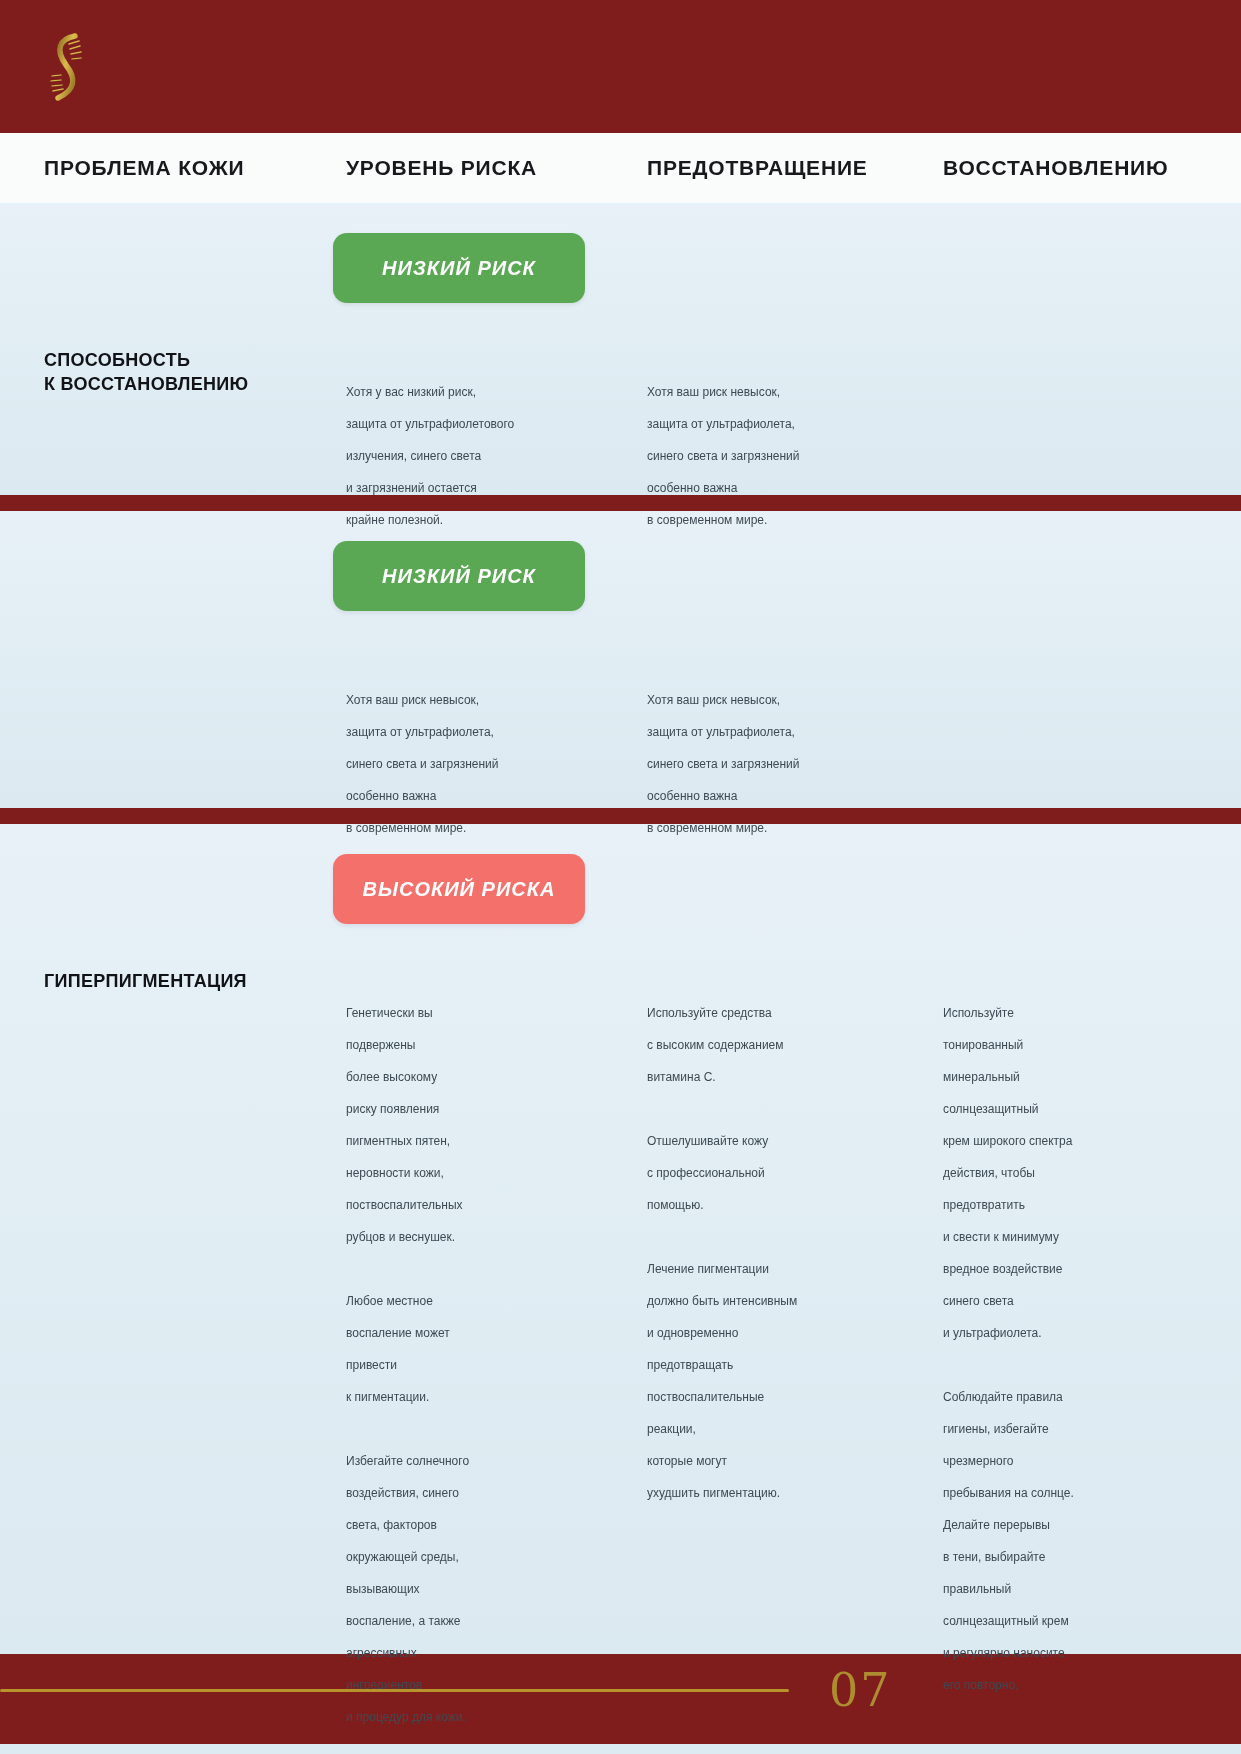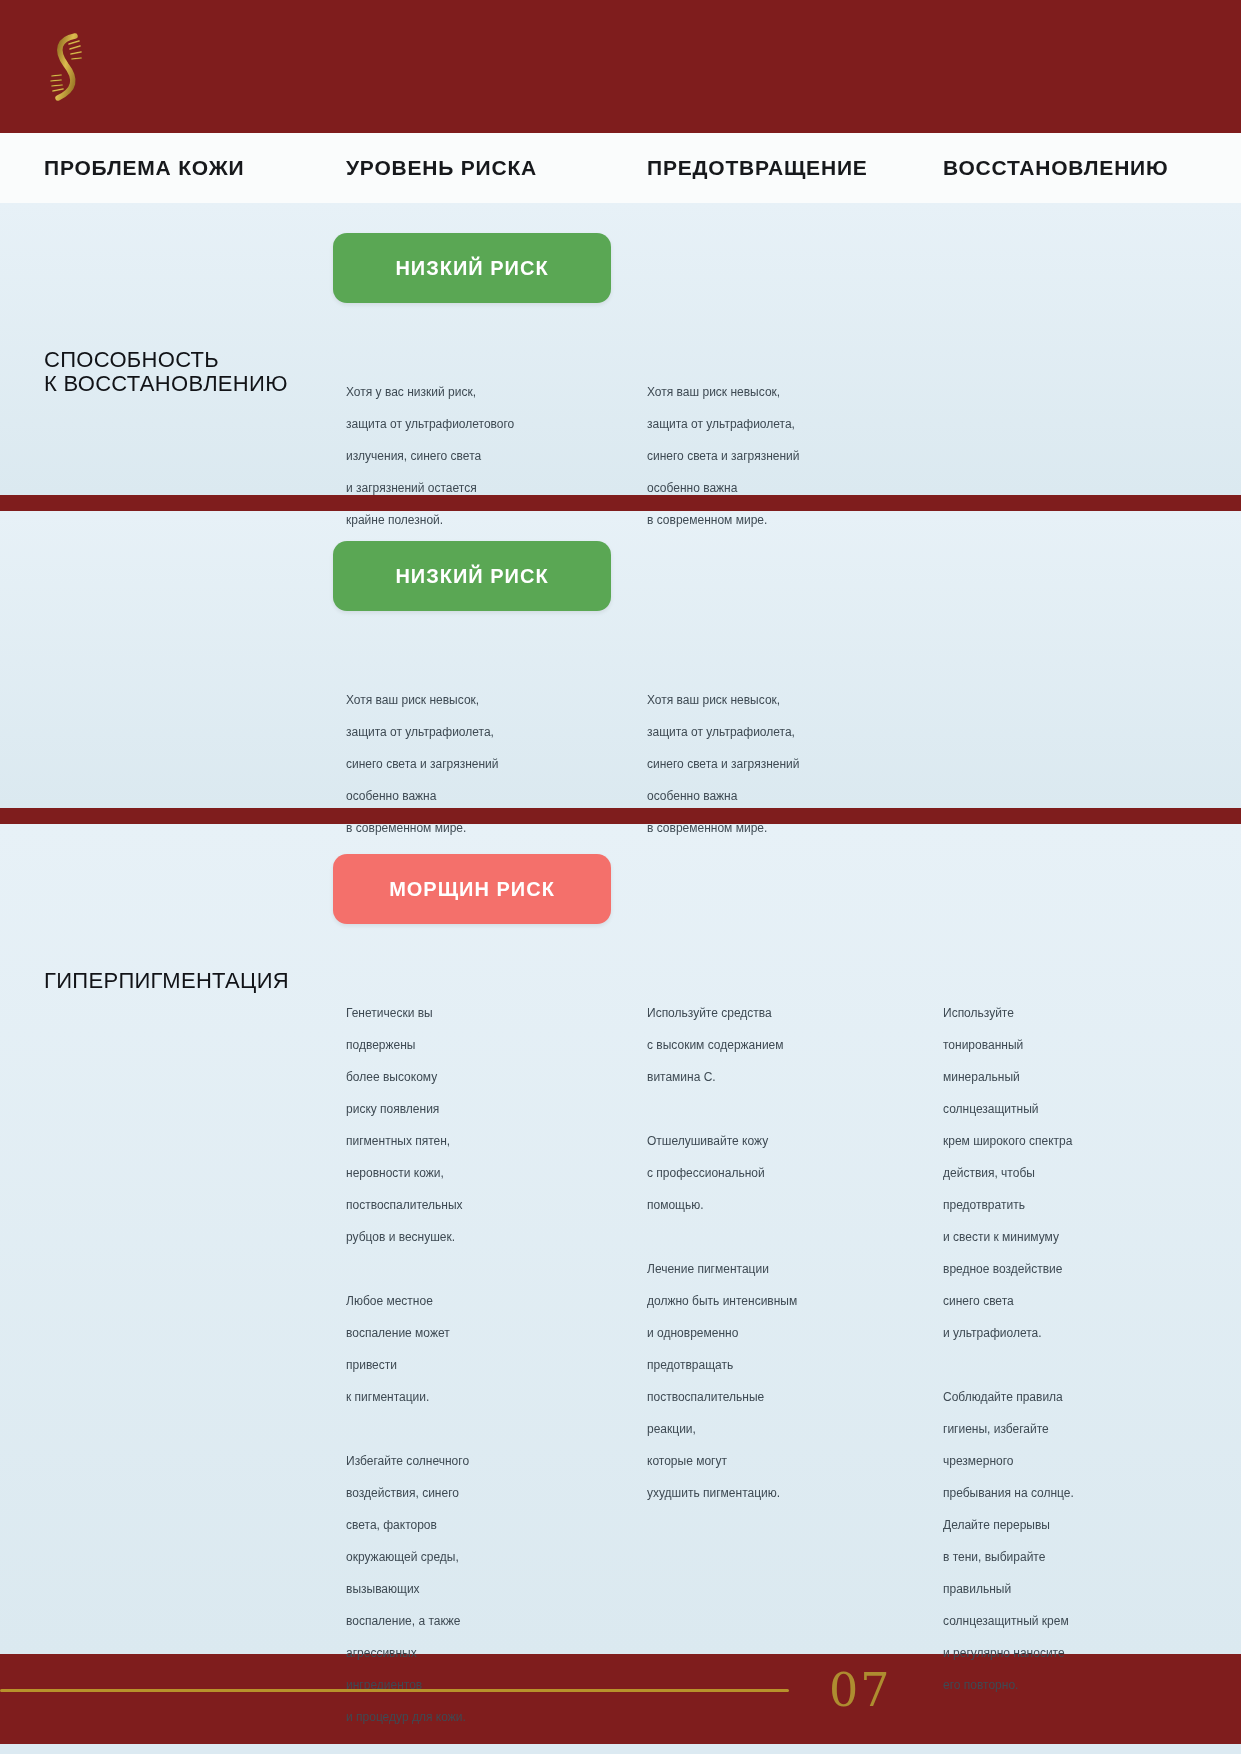--- a/index.html
+++ b/index.html
@@ -28,29 +28,30 @@
     padding:30px 0 0 44px;
     display:grid;
     grid-template-columns:302px 301px 296px 1fr;
     grid-template-rows:auto auto;
   }
   .s1{height:292px;}
   .s2{height:297px;}
   .s3{height:830px;}
   .badge{
     grid-column:2;grid-row:1;
-    width:278px;height:70px;margin-left:-13px;margin-bottom:45px;
+    width:252px;height:70px;margin-left:-13px;margin-bottom:45px;
     border-radius:14px;
     display:flex;align-items:center;justify-content:center;
     color:#ffffff;font-weight:bold;font-size:20px;letter-spacing:1px;
     box-shadow:0 2px 4px rgba(0,0,0,.08);
+    font-style:italic;
   }
   .cell-title{
     grid-column:1;grid-row:2;
-    font-weight:normal;font-size:22px;line-height:24px;letter-spacing:.3px;
+    font-weight:bold;font-size:18px;line-height:24px;letter-spacing:.3px;
     color:#111317;white-space:pre-line;padding-right:20px;
   }
   .cell{
     grid-row:2;
     font-size:12px;line-height:32px;color:#3e4a53;
     white-space:pre-line;padding-right:26px;margin-top:28px;
   }
   .cell.c2{grid-column:2;}
   .cell.c3{grid-column:3;}
   .cell.c4{grid-column:4;}
@@ -126,21 +127,21 @@
 в современном мире.</div>
     <div class="cell c3">Хотя ваш риск невысок,
 защита от ультрафиолета,
 синего света и загрязнений
 особенно важна
 в современном мире.</div>
     <div class="cell c4"></div>
   </div>
 
   <div class="section s3">
-    <div class="badge" style="background-color: rgb(244, 112, 107);">МОРЩИН РИСК</div>
+    <div class="badge" style="background-color: rgb(244, 112, 107);">ВЫСОКИЙ РИСКА</div>
     <div class="cell-title">ГИПЕРПИГМЕНТАЦИЯ</div>
     <div class="cell c2">Генетически вы
 подвержены
 более высокому
 риску появления
 пигментных пятен,
 неровности кожи,
 поствоспалительных
 рубцов и веснушек.
 

